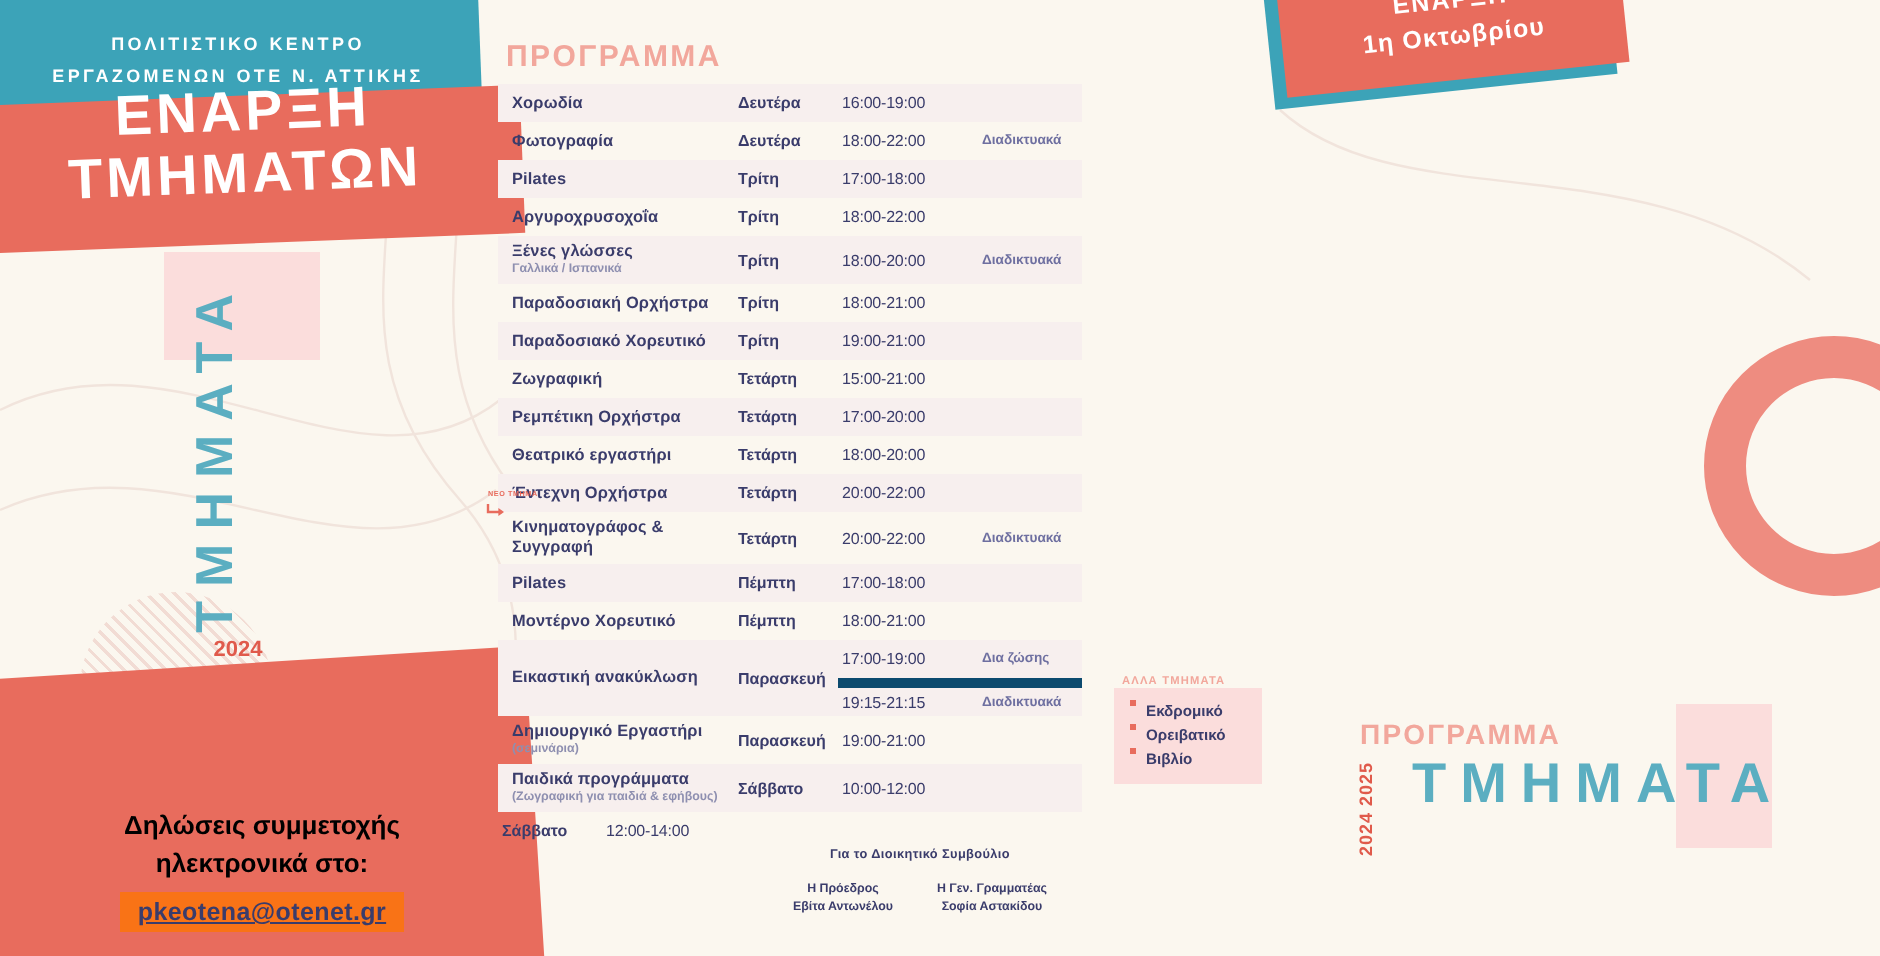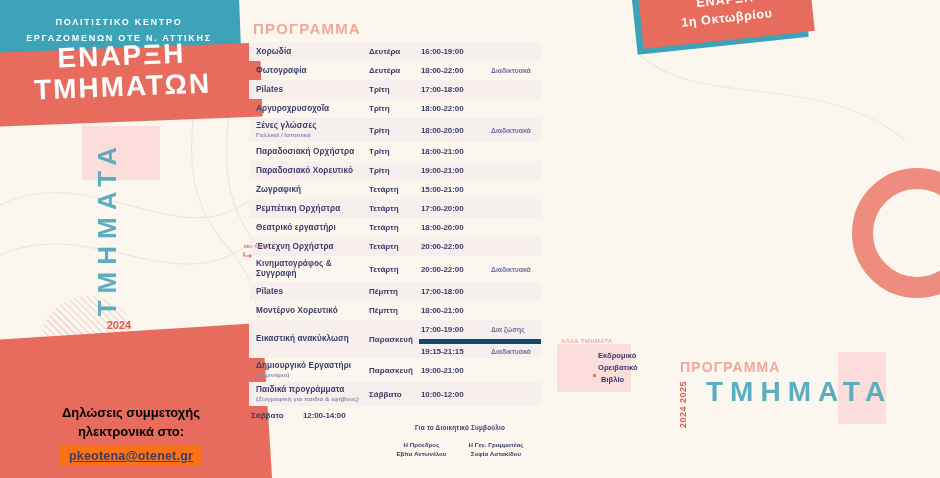--- a/index.html
+++ b/index.html
@@ -109,38 +109,38 @@
   .table { position: absolute; left: 249px; top: 42px; width: 292px; }
   .row { display: flex; align-items: stretch; min-height: 19px; }
   .row.alt { background: #F7EFEE; }
   .c-name { width: 118px; padding: 3px 4px 3px 7px; display: flex; flex-direction: column; justify-content: center; }
   .c-day  { width: 52px; padding: 3px 2px; display: flex; align-items: center; }
   .c-time { width: 70px; padding: 3px 2px; display: flex; align-items: center; }
   .c-mode { flex: 1; padding: 3px 2px; display: flex; align-items: center; }
   .nm { color: #3A3C6B; font-size: 8.2px; font-weight: bold; line-height: 10px; letter-spacing: .1px; }
   .nm-sub { color: #8E8FB0; font-size: 6.2px; font-weight: bold; line-height: 8px; }
   .dy { color: #3A3C6B; font-size: 8px; font-weight: bold; }
-  .tm { color: #3A3C6B; font-size: 8px; font-weight: bold; letter-spacing: -.1px; }
+  .tm { color: #3A3C6B; font-size: 8px; font-weight: normal; letter-spacing: -.1px; }
   .md { color: #6E6FA0; font-size: 6.8px; font-weight: bold; }
   .split { flex: 1; display: flex; flex-direction: column; }
   .split .sub { display: flex; align-items: center; min-height: 19px; }
   .split .sub + .sub { border-top: 5px solid #0c4a6e; }
   .split .sub .tm { width: 70px; padding-left: 2px; }
   .split .sub .md { padding-left: 2px; }
   .newtag {
     position: absolute; left: 244px; top: 245px; z-index: 9;
     color: #E86C5D; font-size: 3.6px; font-weight: bold; letter-spacing: .3px;
   }
   .arrow { position: absolute; left: 243px; top: 251px; z-index: 9; }
 
   
   .alla-label { position: absolute; left: 561px; top: 338px; color: #F2A79C; font-size: 5.6px; font-weight: bold; letter-spacing: .6px; }
   .alla-box { position: absolute; left: 557px; top: 344px; width: 74px; height: 48px; background: #FBDDDC; }
   .alla-list { position: absolute; left: 565px; top: 350px; width: 66px; }
-  .alla-list li { list-style: none; color: #3A3C6B; font-size: 7.6px; font-weight: bold; line-height: 12px; display: flex; align-items: flex-start; margin-left: 28px; }
+  .alla-list li { list-style: none; color: #3A3C6B; font-size: 7.6px; font-weight: bold; line-height: 12px; display: flex; align-items: flex-start; }
   .bullet { display: inline-block; width: 3px; height: 3px; background: #E86C5D; margin-right: 5px; }
 
   
   .board { position: absolute; left: 360px; top: 424px; width: 200px; text-align: center; }
   .board .b-t { color: #3A3C6B; font-size: 6.4px; font-weight: bold; letter-spacing: .2px; }
   .sigs { display: flex; justify-content: center; gap: 22px; margin-top: 9px; }
   .sig { text-align: center; }
   .sig div { color: #3A3C6B; font-size: 6.2px; font-weight: bold; line-height: 9px; }
 
   

